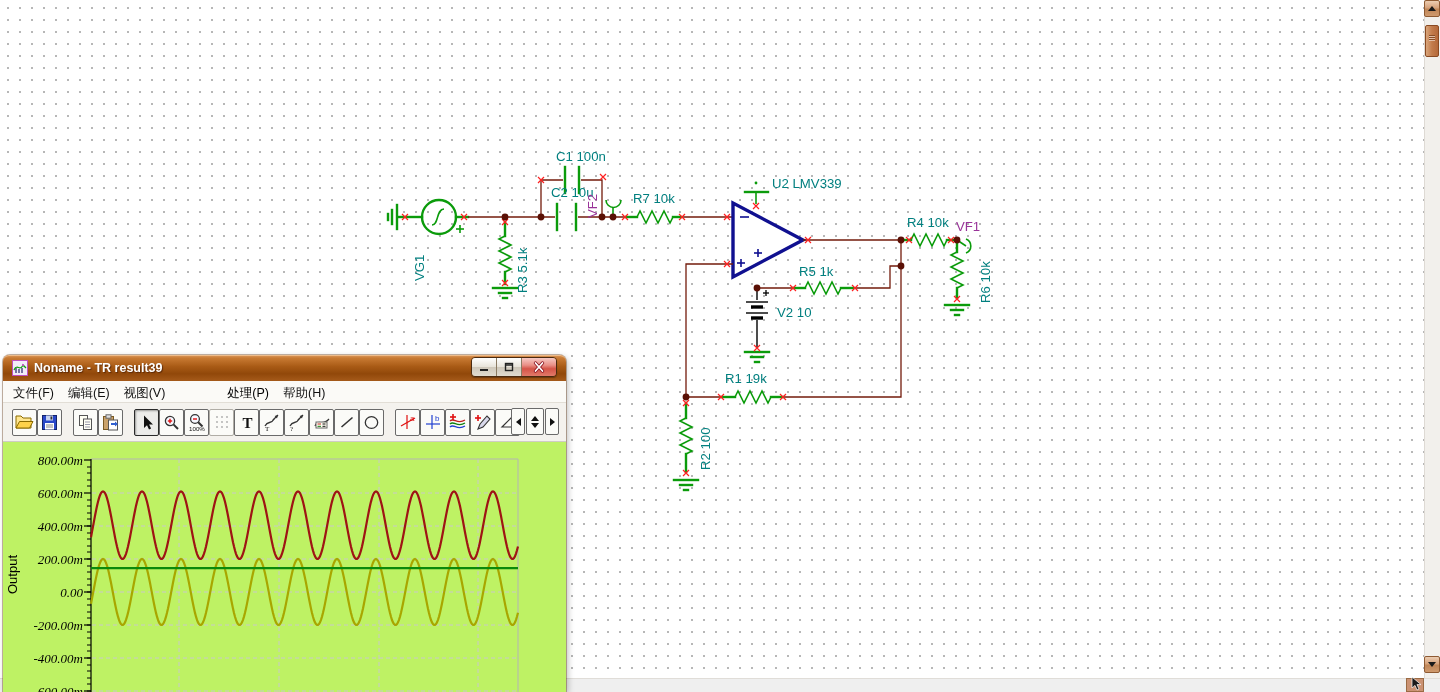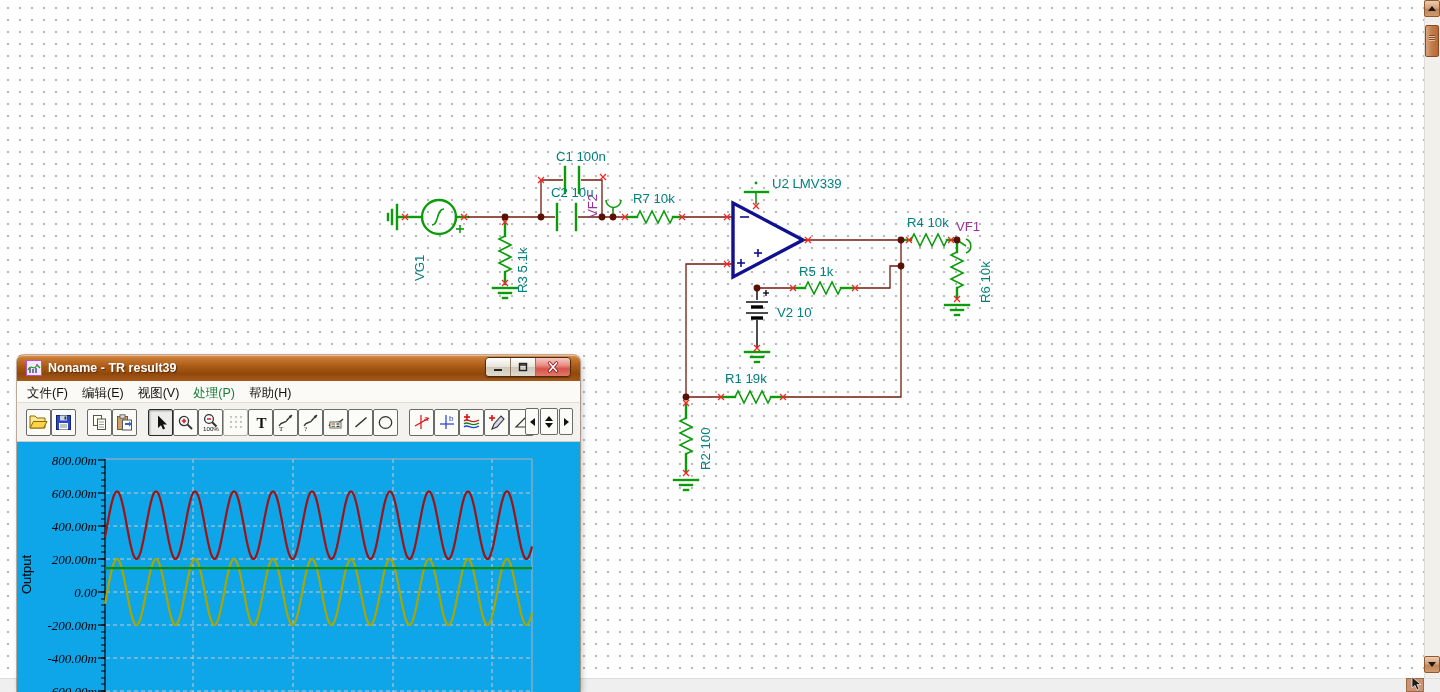--- a/index.html
+++ b/index.html
@@ -29,52 +29,52 @@
   .tri{width:0;height:0;}
   .tri.up{border-left:4px solid transparent;border-right:4px solid transparent;border-bottom:5px solid #1a1a1a;}
   .tri.down{border-left:4px solid transparent;border-right:4px solid transparent;border-top:5px solid #1a1a1a;}
 
   
   #bottom-strip{position:absolute;left:0;top:678px;width:1440px;height:14px;background:#efefef;box-shadow:inset 0 1px 0 #e0ddd8;}
   #hscroll-btn{position:absolute;left:1406px;top:678px;width:18px;height:14px;background:#cb9273;border:1px solid #9a6a44;box-sizing:border-box;}
   #mouse-cursor{position:absolute;left:1411px;top:677px;}
 
   
-  #tr-window{position:absolute;left:17px;top:355px;width:563px;height:337px;z-index:10;
+  #tr-window{position:absolute;left:3px;top:355px;width:563px;height:337px;z-index:10;
     background:#8e4a0f;border-radius:7px 7px 0 0;box-shadow:0 0 0 1px rgba(90,40,0,.35),2px 2px 6px rgba(0,0,0,.25);}
   #titlebar{position:relative;height:26px;border-radius:6px 6px 0 0;
     background:linear-gradient(180deg,#dd9a5f 0%,#c87a33 12%,#a85a15 45%,#91480a 72%,#a55a1a 100%);
     box-shadow:inset 0 1px 0 rgba(255,220,180,.55);display:flex;align-items:center;}
   #titlebar .wicon{margin:0 6px 0 9px;flex:0 0 auto;}
   #title-text{color:#ffffff;font-weight:bold;font-size:12.5px;text-shadow:1px 1px 1px rgba(60,20,0,.65);white-space:nowrap;}
   #win-controls{position:absolute;right:9px;top:2px;height:18px;display:flex;border:1px solid #4a2a10;border-radius:4px;overflow:hidden;box-shadow:0 1px 1px rgba(0,0,0,.3);}
   .wc{width:24px;height:18px;display:flex;align-items:center;justify-content:center;background:linear-gradient(180deg,#ffffff,#e8e4da 48%,#cfc8bb 52%,#e0dbd0);border-right:1px solid #8a7a62;}
   .wc.close{width:34px;border-right:none;background:linear-gradient(180deg,#f6c9c4,#e98f86 40%,#d55448 60%,#e27a6a);}
 
   #menubar{height:21px;background:#fbfaf7;border-bottom:1px solid #e2ded6;display:flex;align-items:flex-end;padding-left:10px;}
   .menu-item{font-size:12.5px;color:#111;margin-right:14px;white-space:nowrap;}
-  .menu-item.disabled{color:#15803d;}
+  .menu-item.disabled{color:#000000;margin-left:48px;}
 
   #trtoolbar{height:38px;background:#f4f2ee;border-bottom:1px solid #cfccc4;position:relative;display:flex;align-items:center;padding-left:9px;}
   .tb{width:25px;height:27px;background:#fbfbf8;border:1px solid #6a6a6a;border-radius:2px;box-sizing:border-box;display:flex;align-items:center;justify-content:center;margin-right:0px;flex:0 0 auto;}
   .tb.gap{margin-left:11px;}
   .tb.pressed{border:1px solid #2a2a2a;background:#ececea;box-shadow:inset 1px 1px 2px rgba(0,0,0,.35);}
   .tb.disabled{border-color:#b0ada6;}
   .tb svg{display:block;}
   #nav-group{position:absolute;right:7px;top:5px;display:flex;}
   .nb{height:27px;background:#fbfbf8;border:1px solid #6a6a6a;border-radius:2px;box-sizing:border-box;display:flex;flex-direction:column;align-items:center;justify-content:center;}
   .nb.lr{width:14px;}
   .nb.ud{width:18px;margin:0 1px;}
   .ntri{width:0;height:0;margin:1px 0;}
   .ntri.left{border-top:4px solid transparent;border-bottom:4px solid transparent;border-right:5px solid #111;}
   .ntri.right{border-top:4px solid transparent;border-bottom:4px solid transparent;border-left:5px solid #111;}
   .ntri.up{border-left:4px solid transparent;border-right:4px solid transparent;border-bottom:5px solid #111;}
   .ntri.down{border-left:4px solid transparent;border-right:4px solid transparent;border-top:5px solid #111;}
 
-  #client{height:251px;background:#0ea5e9;position:relative;overflow:hidden;}
+  #client{height:251px;background:#bef264;position:relative;overflow:hidden;}
   .ticklbl{font-family:"Liberation Serif",serif;font-style:italic;font-size:13px;fill:#000;}
   .axis{stroke:#000;stroke-width:1.2;}
   .frame{stroke:#b4b4b4;stroke-width:1;}
   .gridl{stroke:#c9c9c9;stroke-width:1;stroke-dasharray:4 3;}
   .ylab{font-family:"Liberation Sans",sans-serif;font-size:13px;fill:#000;}
 </style>
 </head>
 <body>
 
 <div id="stage">

